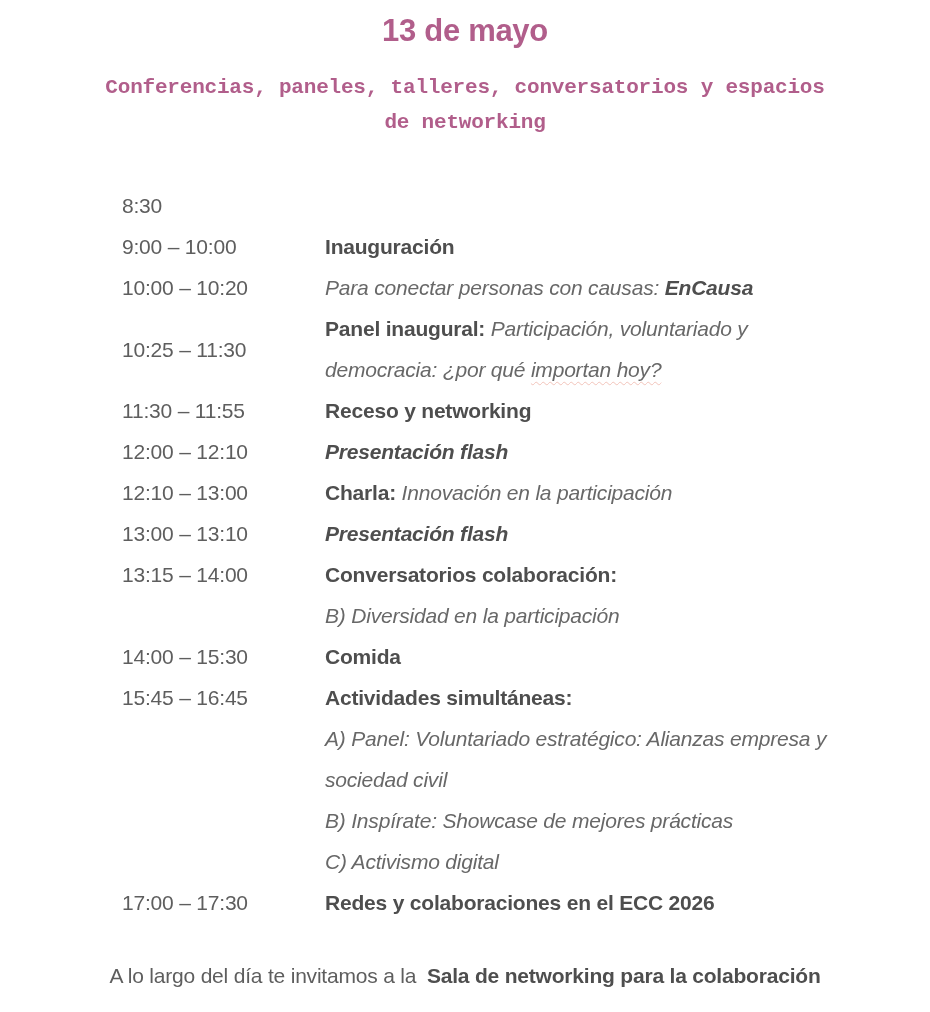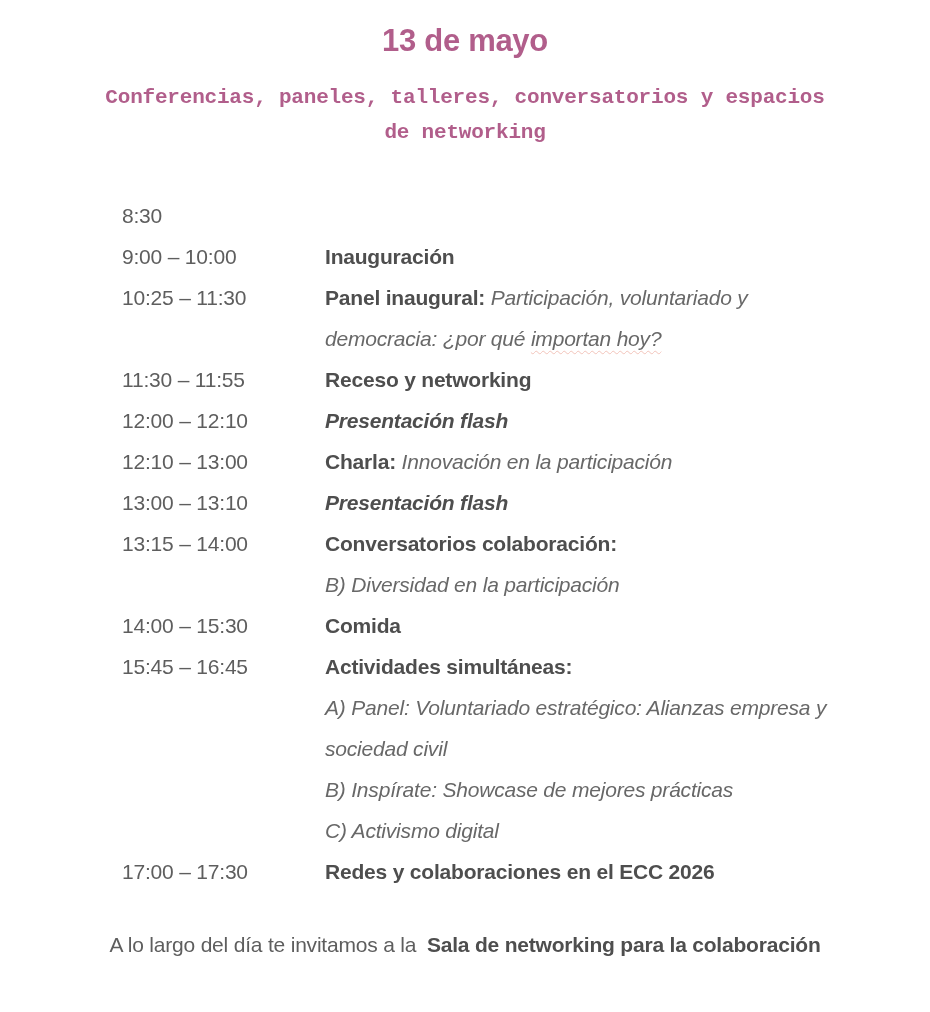--- a/index.html
+++ b/index.html
@@ -9,21 +9,21 @@
     font-family: "Liberation Sans", sans-serif;
   }
   .page {
     position: relative;
     width: 736px;
     height: 1012px;
     margin: 0 auto;
     background: #ffffff;
     overflow: hidden;
     box-sizing: border-box;
-    padding-top: 22px;
+    padding-top: 12px;
   }
   .title {
     margin: 0;
     text-align: center;
     font-size: 31px;
     line-height: 38px;
     font-weight: 700;
     color: #b15e8b;
     letter-spacing: -0.3px;
   }
@@ -37,21 +37,21 @@
     letter-spacing: -0.2px;
     font-family: Liberation Mono, monospace;
   }
   .schedule {
     margin-top: 45px;
     padding-left: 25px;
     font-size: 21px;
   }
   .row {
     display: flex;
-    align-items: flex-start;
+    align-items: center;
   }
   .time {
     flex: 0 0 203px;
     width: 203px;
     color: #5e5e5e;
     font-weight: 400;
     line-height: 41px;
     letter-spacing: -0.2px;
     white-space: nowrap;
   }
@@ -91,20 +91,24 @@
     <div>Conferencias, paneles, talleres, conversatorios y espacios de networking</div>
   </div>
 
   <div class="schedule" id="schedule">
       <div class="row">
         <div class="time">8:30</div>
       </div>
       <div class="row">
         <div class="time">9:00 – 10:00</div>
         <div class="desc"><span class="s-bold">Inauguración</span></div>
+      </div>
+      <div class="row">
+        <div class="time">10:00 – 10:20</div>
+        <div class="desc"><span class="s-italic">Para conectar personas con causas: </span><span class="s-bold-italic">EnCausa</span></div>
       </div>
       <div class="row">
         <div class="time">10:25 – 11:30</div>
         <div class="desc"><span class="s-bold">Panel inaugural: </span><span class="s-italic">Participación, voluntariado y democracia: ¿por qué </span><span class="s-italic squiggle">importan hoy?</span></div>
       </div>
       <div class="row">
         <div class="time">11:30 – 11:55</div>
         <div class="desc"><span class="s-bold">Receso y networking</span></div>
       </div>
       <div class="row">

